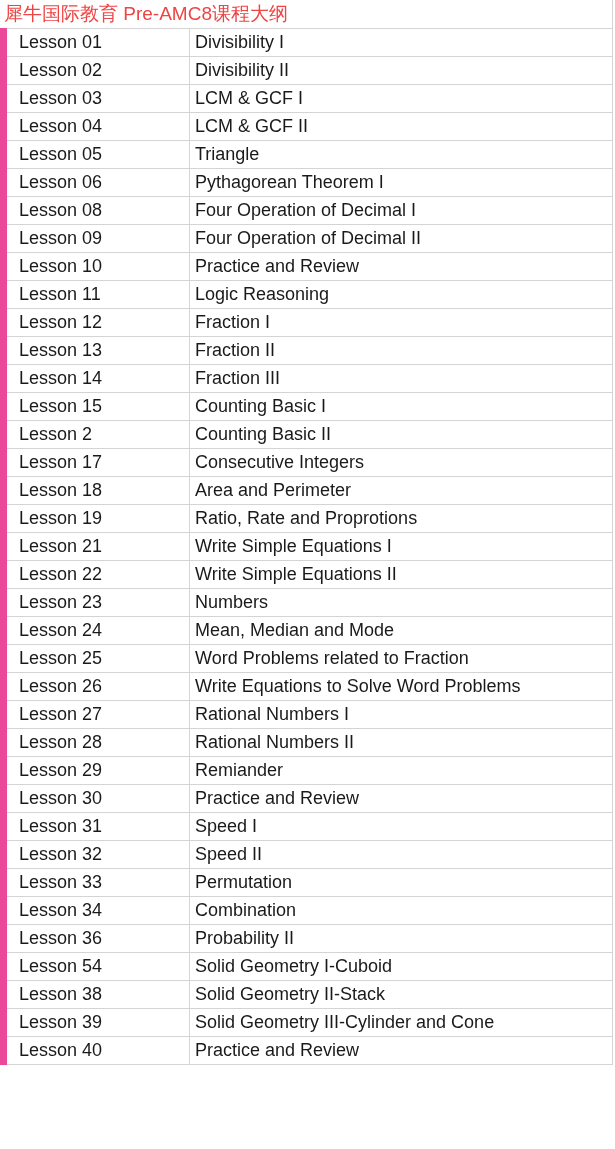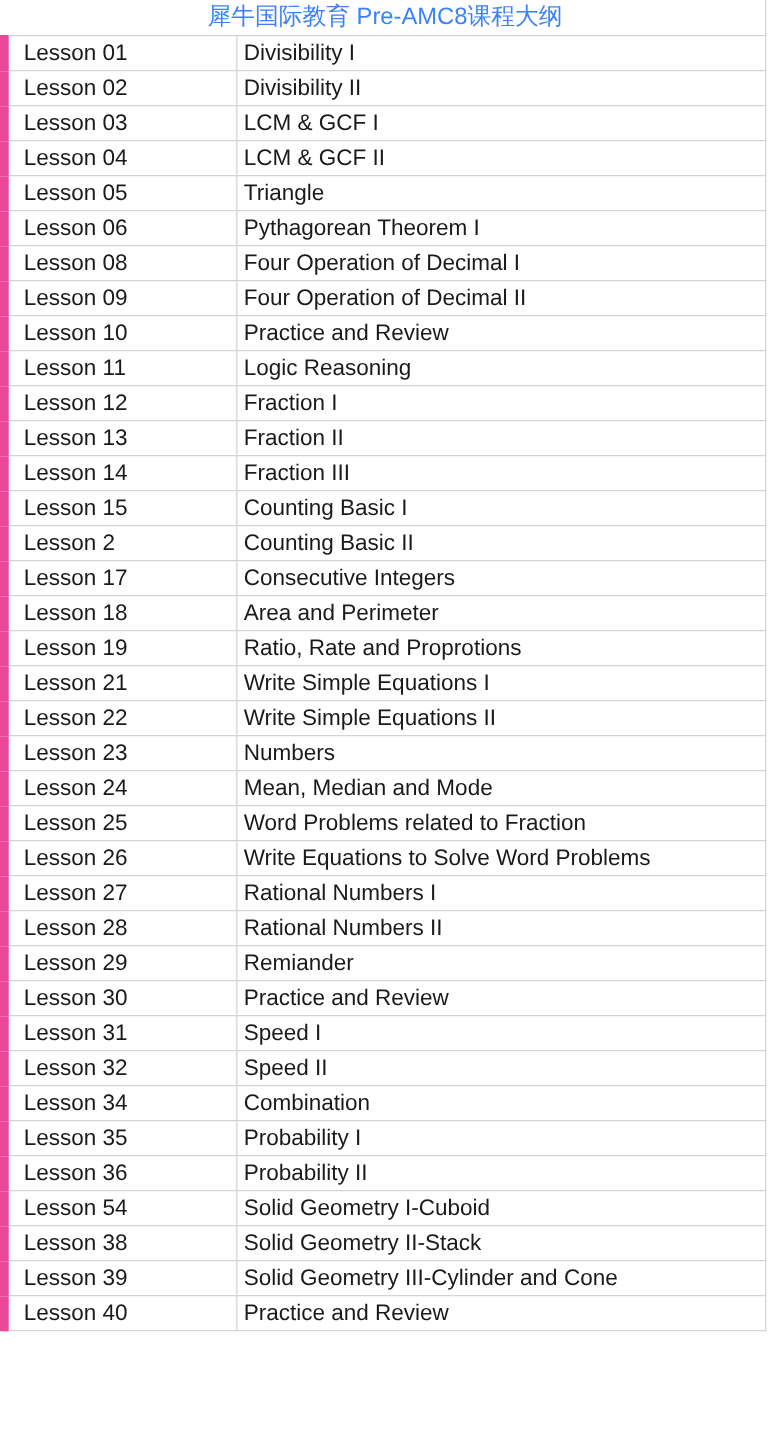--- a/index.html
+++ b/index.html
@@ -23,23 +23,22 @@
   }
 
   .syllabus-table col.col-lesson { width: 186px; }
   .syllabus-table col.col-topic  { width: 423px; }
 
   
   tr.title-row td {
     height: 28px;
     line-height: 28px;
     padding: 0;
-    text-align: center;
     font-size: 19px;
-    color: #3b82f6;
+    color: #ef4444;
     border-top: none;
     border-bottom: 1px solid #d4d4d4;
     border-left: 1px solid #ffffff;
     border-right: 1px solid #d4d4d4;
     white-space: nowrap;
     overflow: hidden;
   }
 
   tr.lesson-row td {
     height: 27px;
@@ -194,28 +193,28 @@
       </tr>
       <tr class="lesson-row">
         <td class="cell-lesson">Lesson 31</td>
         <td class="cell-topic">Speed I</td>
       </tr>
       <tr class="lesson-row">
         <td class="cell-lesson">Lesson 32</td>
         <td class="cell-topic">Speed II</td>
       </tr>
       <tr class="lesson-row">
+        <td class="cell-lesson">Lesson 33</td>
+        <td class="cell-topic">Permutation</td>
+      </tr>
+      <tr class="lesson-row">
         <td class="cell-lesson">Lesson 34</td>
         <td class="cell-topic">Combination</td>
       </tr>
       <tr class="lesson-row">
-        <td class="cell-lesson">Lesson 35</td>
-        <td class="cell-topic">Probability I</td>
-      </tr>
-      <tr class="lesson-row">
         <td class="cell-lesson">Lesson 36</td>
         <td class="cell-topic">Probability II</td>
       </tr>
       <tr class="lesson-row">
         <td class="cell-lesson">Lesson 54</td>
         <td class="cell-topic">Solid Geometry I-Cuboid</td>
       </tr>
       <tr class="lesson-row">
         <td class="cell-lesson">Lesson 38</td>
         <td class="cell-topic">Solid Geometry II-Stack</td>

